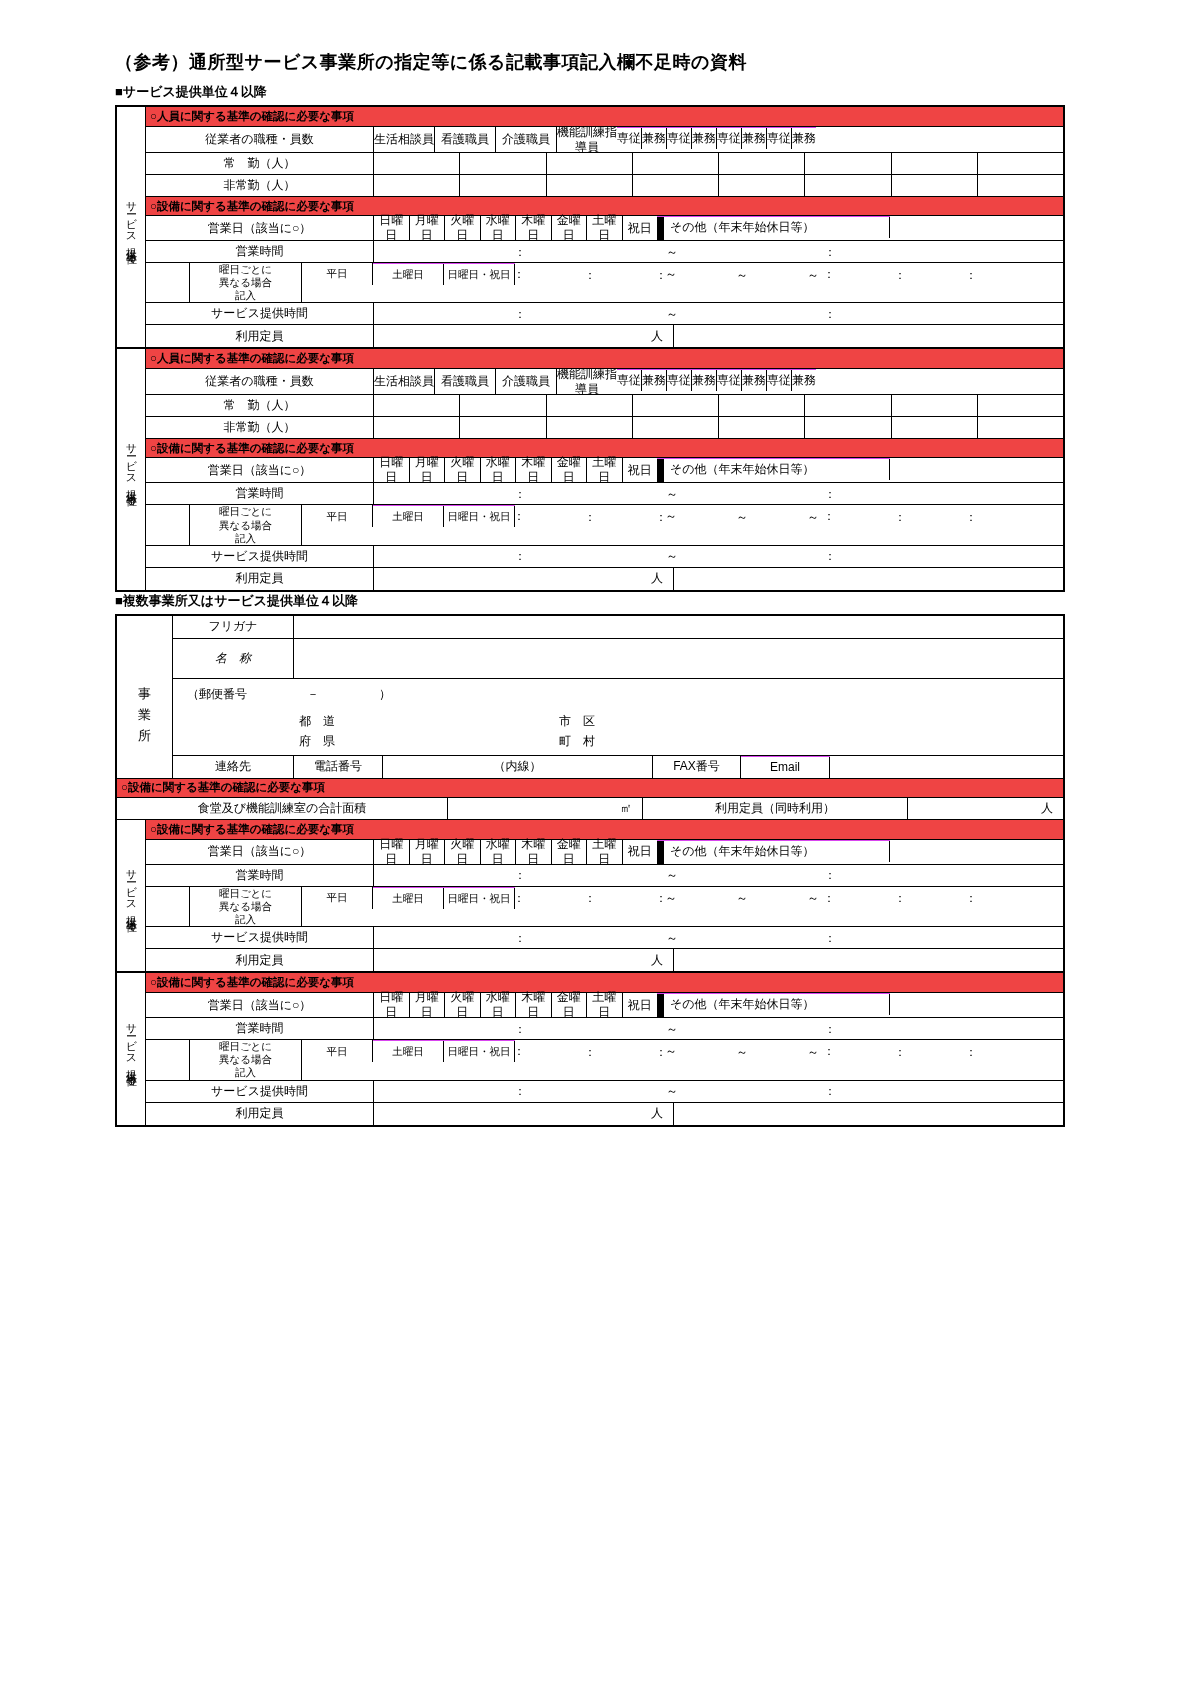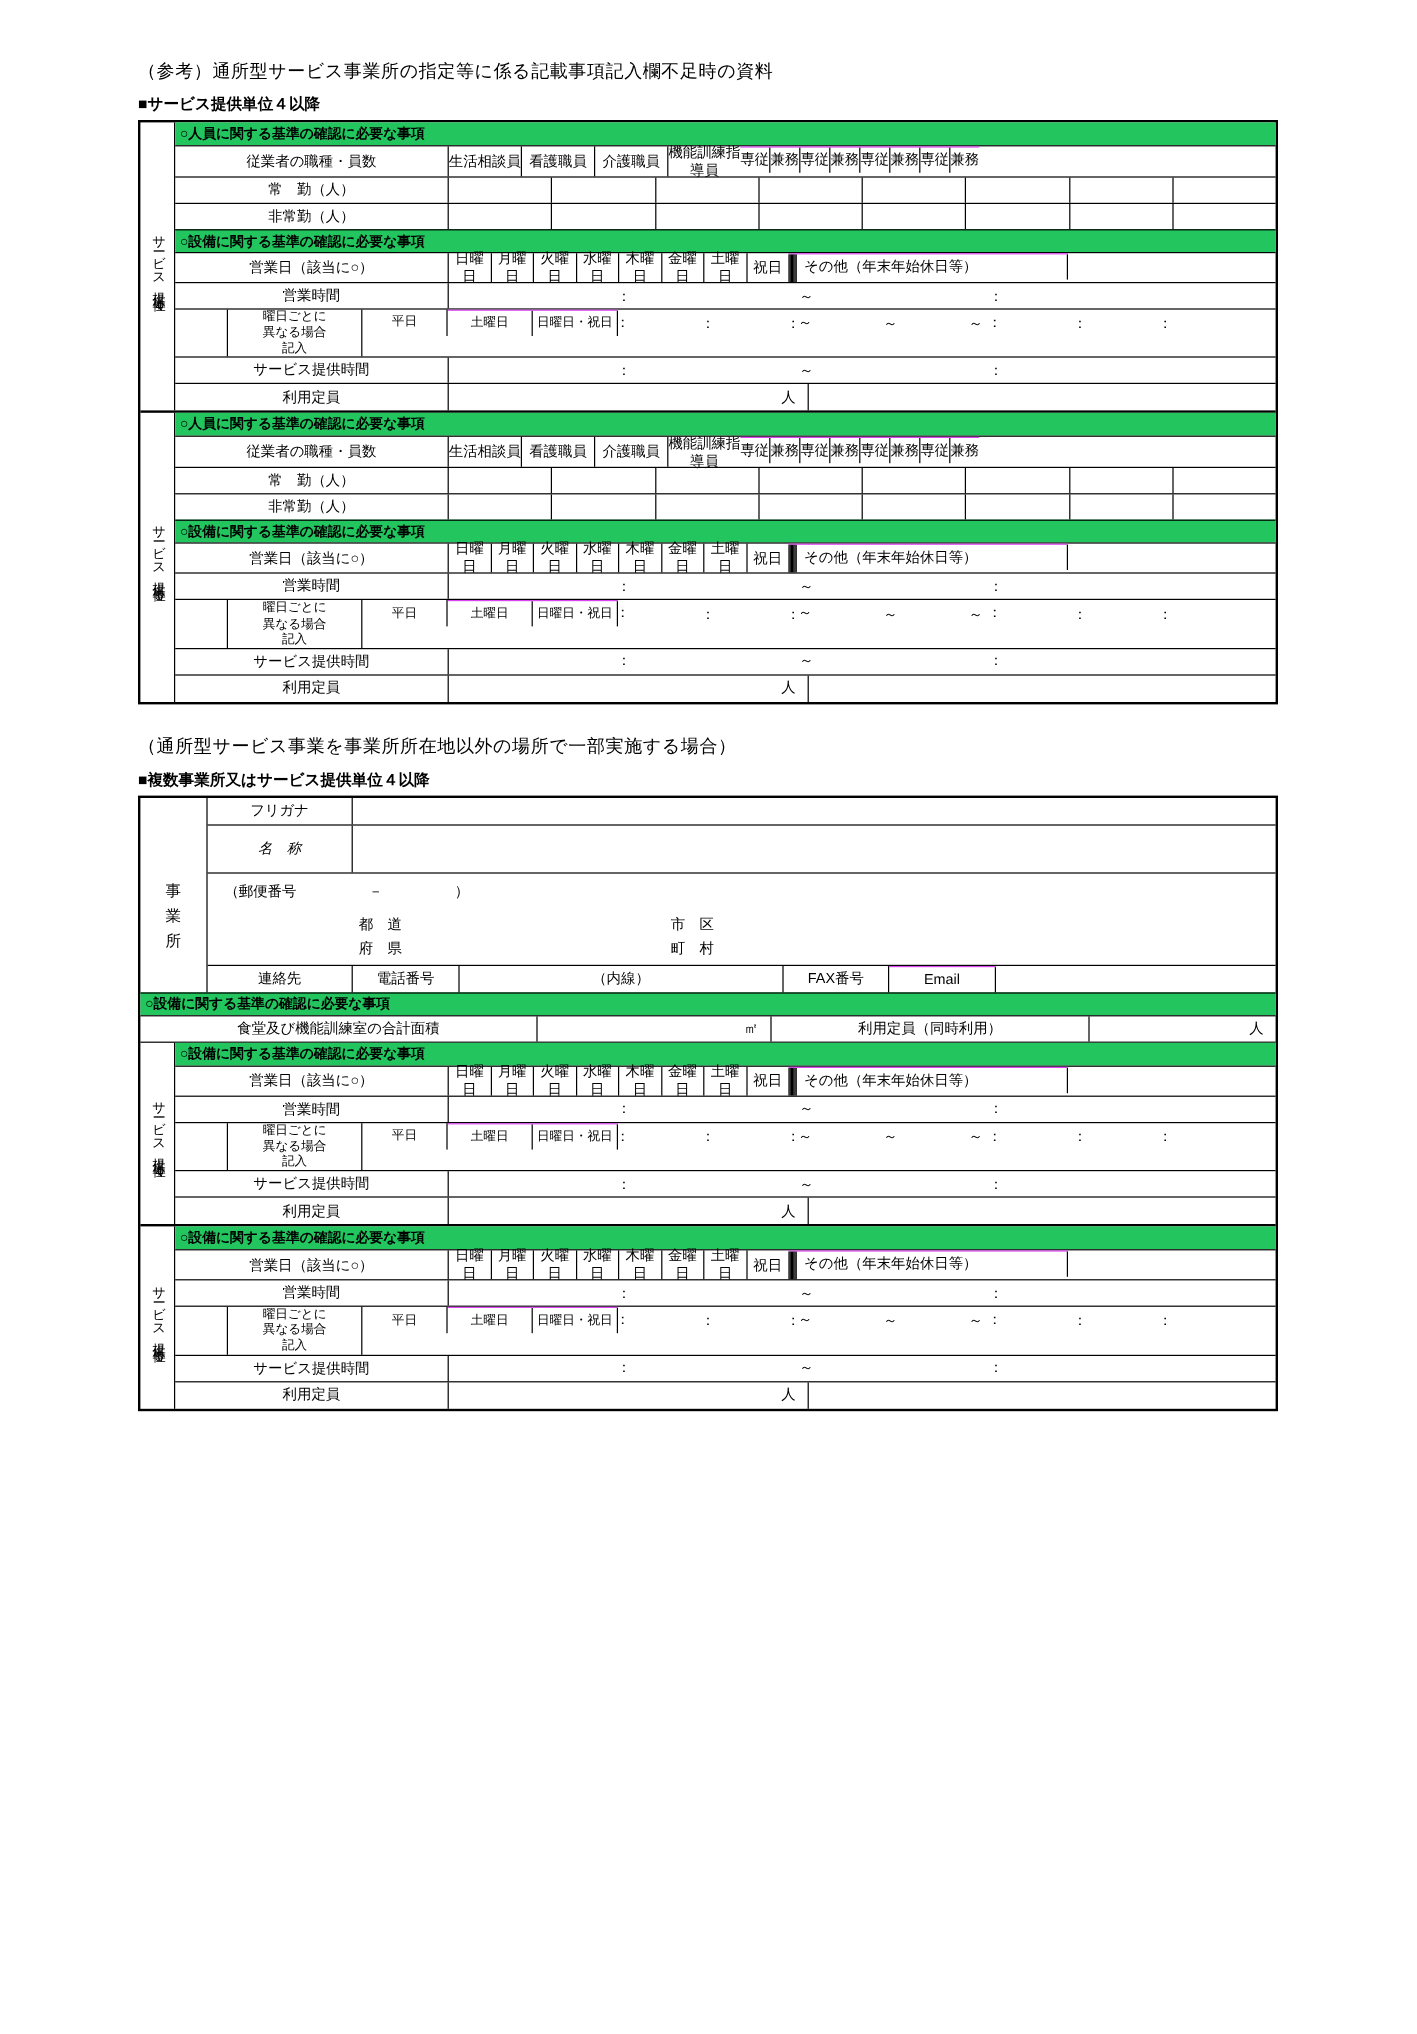--- a/index.html
+++ b/index.html
@@ -5,40 +5,40 @@
   * { box-sizing: border-box; margin: 0; padding: 0; }
   html, body { background: #ffffff; }
   body {
     width: 1181px; height: 1695px;
     font-family: "Liberation Sans", "DejaVu Sans", sans-serif;
     color: #000;
     position: relative;
     overflow: hidden;
   }
   .content { position: absolute; left: 115px; top: 50px; width: 950px; }
-  .title  { font-size: 15px; font-weight: normal; margin-bottom: 9px; letter-spacing: .5px; }
+  .title  { font-size: 18px; font-weight: bold; margin-bottom: 9px; letter-spacing: .5px; }
   .subtitle { font-size: 13px; font-weight: bold; margin-bottom: 4px; }
   .title.second { margin-top: 26px; }
 
   .tbl { border: 2px solid #000; background: #fff; }
   .tbl > * + * { border-top: 1px solid #000; }
   .tbl > .unit-wrap + .unit-wrap { border-top: 2px solid #000; }
 
   .unit-wrap { display: flex; align-items: stretch; }
   .unit-wrap > * + * { border-left: 1px solid #000; }
 
   .strip { flex: 0 0 28px; width: 28px; display: flex; align-items: center; justify-content: center; }
   .strip .v { writing-mode: vertical-rl; text-orientation: upright; font-size: 11px; line-height: 1; letter-spacing: 2px; }
   .strip.wide { flex: 0 0 55px; width: 55px; }
   .strip.wide .v { font-size: 13px; letter-spacing: 1.6em; transform: translateY(0.8em); }
 
   .blocks { flex: 1; min-width: 0; display: flex; flex-direction: column; }
   .blocks > * + * { border-top: 1px solid #000; }
 
-  .g-row { background: #22c55e; height: 19px; display: flex; align-items: center;
+  .g-row { background: #ef4444; height: 19px; display: flex; align-items: center;
            padding: 0 4px; font-size: 11.5px; font-weight: bold; }
 
   .row { display: flex; align-items: stretch; }
   .row > * + * { border-left: 1px solid #000; }
   .hgroup { display: flex; align-items: stretch; }
   .hgroup > * + * { border-left: 1px solid #000; }
   .rows { flex: 1; min-width: 0; display: flex; flex-direction: row; }
   .rows > * + * { border-top: 1px solid #d946ef; }
   .cells { flex: 1; min-width: 0; display: flex; }
   .cells > * + * { border-left: 1px solid #000; }
@@ -379,21 +379,20 @@
           <div class="c w227">利用定員</div>
           <div class="c w300 tright">
             <span>人</span>
           </div>
           <div class="c f"></div>
         </div>
       </div>
     </div>
   </div>
 
-  <div class="title second">（通所型サービス事業を事業所所在地以外の場所で一部実施する場合）</div>
   <div class="subtitle">■複数事業所又はサービス提供単位４以降</div>
 
   <div class="tbl">
 
     <div class="unit-wrap">
       <div class="strip wide">
         <div class="v">事業所</div>
       </div>
       <div class="blocks">
         <div class="row r22">

